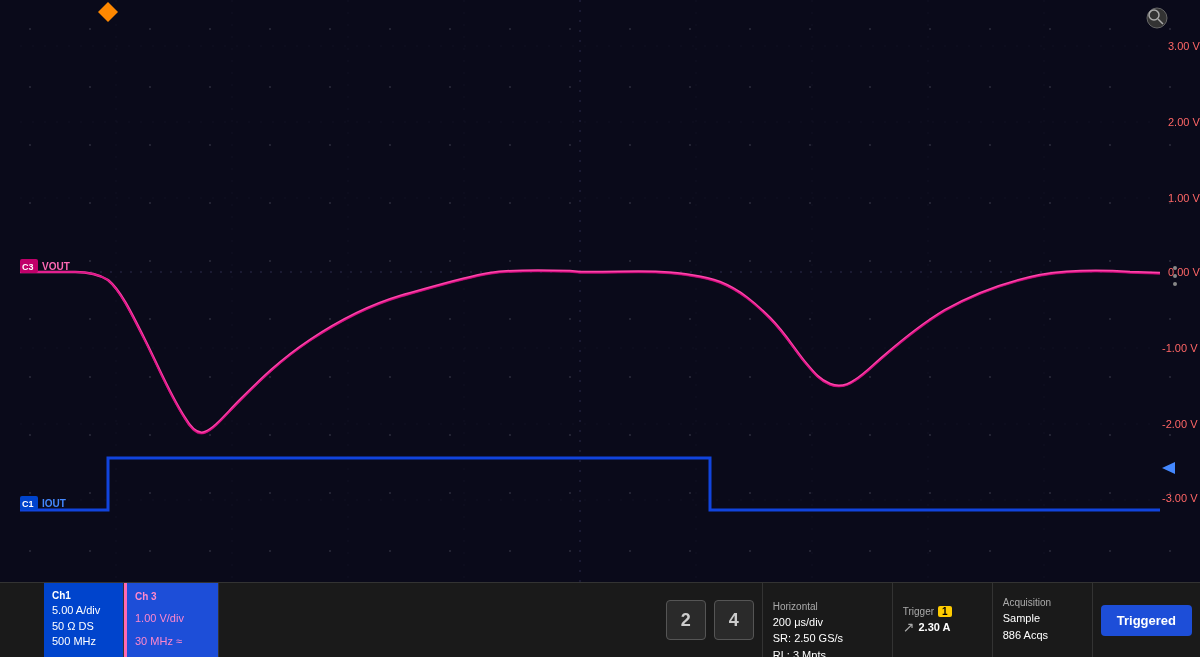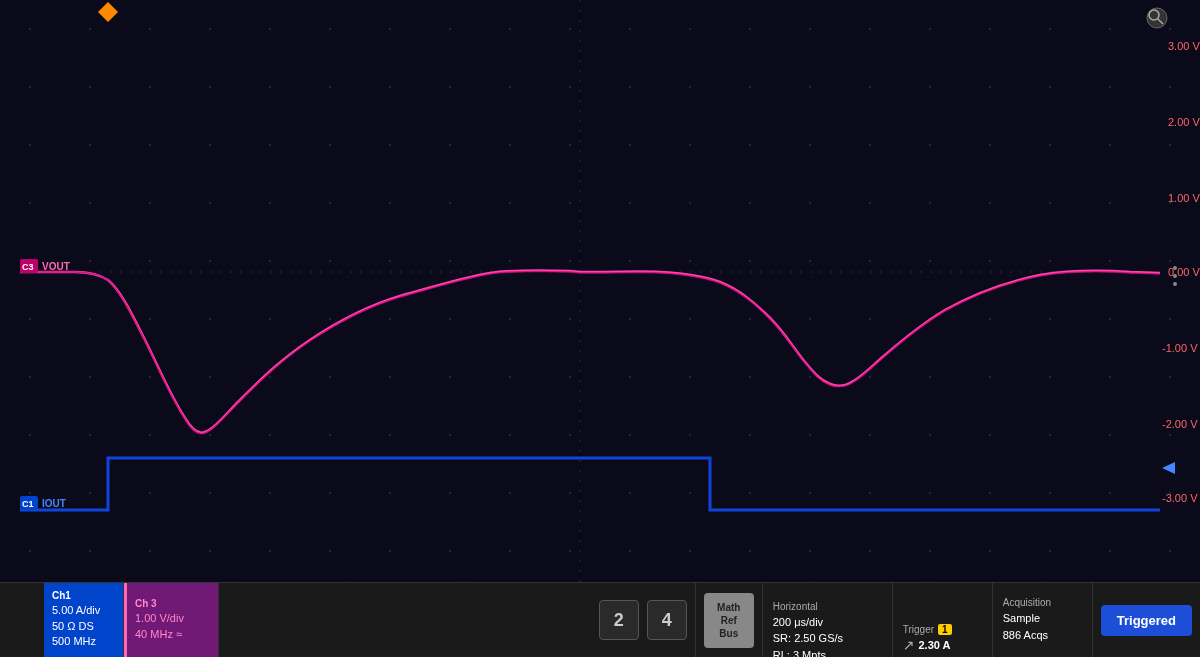--- a/index.html
+++ b/index.html
@@ -50,23 +50,24 @@
       border-right: 1px solid #333;
       min-width: 90px;
     }
 
     .toolbar-section.ch1-section {
       background: #0044cc;
       min-width: 80px;
     }
 
     .toolbar-section.ch3-section {
-      background: #701a75;
+      background: #1d4ed8;
       min-width: 95px;
       border-left: 3px solid #ff69b4;
+      gap: 7px;
     }
 
     .ch-toolbar-label {
       font-size: 10px;
       font-weight: bold;
       color: #fff;
       margin-bottom: 2px;
     }
     .ch-toolbar-value {
       font-size: 11px;
@@ -145,21 +146,21 @@
     .h-value {
       font-size: 11px;
       color: #fff;
       line-height: 1.5;
     }
 
     
     .trigger-section {
       display: flex;
       flex-direction: column;
-      justify-content: flex-end;
+      justify-content: center;
       padding: 4px 10px;
       border-right: 1px solid #333;
       min-width: 100px;
     }
     .t-label {
       font-size: 10px;
       color: #aaa;
       display: flex;
       align-items: center;
       gap: 4px;
@@ -345,35 +346,30 @@
     <div class="toolbar-section ch1-section">
       <div class="ch-toolbar-label">Ch1</div>
       <div class="ch-toolbar-value">5.00 A/div</div>
       <div class="ch-toolbar-value">50 Ω  DS</div>
       <div class="ch-toolbar-value">500 MHz</div>
     </div>
 
     <div class="toolbar-section ch3-section">
       <div class="ch-toolbar-label" style="color:#ff88cc;">Ch 3</div>
       <div class="ch-toolbar-value pink">1.00 V/div</div>
-      <div class="ch-toolbar-value pink">40 MHz ≈</div>
+      <div class="ch-toolbar-value pink">30 MHz ≈</div>
     </div>
 
     <div class="toolbar-spacer"></div>
 
     <div class="num-btn-container">
       <div class="num-btn">2</div>
       <div class="num-btn">4</div>
     </div>
 
-    <div class="mrb-container">
-      <div class="math-ref-bus">
-        <span>Math<br>Ref<br>Bus</span>
-      </div>
-    </div>
 
     <div class="horizontal-section">
       <div class="h-label">Horizontal</div>
       <div class="h-value">200 μs/div</div>
       <div class="h-value">SR: 2.50 GS/s</div>
       <div class="h-value">RL: 3 Mpts</div>
     </div>
 
     <div class="trigger-section">
       <div class="t-label">

